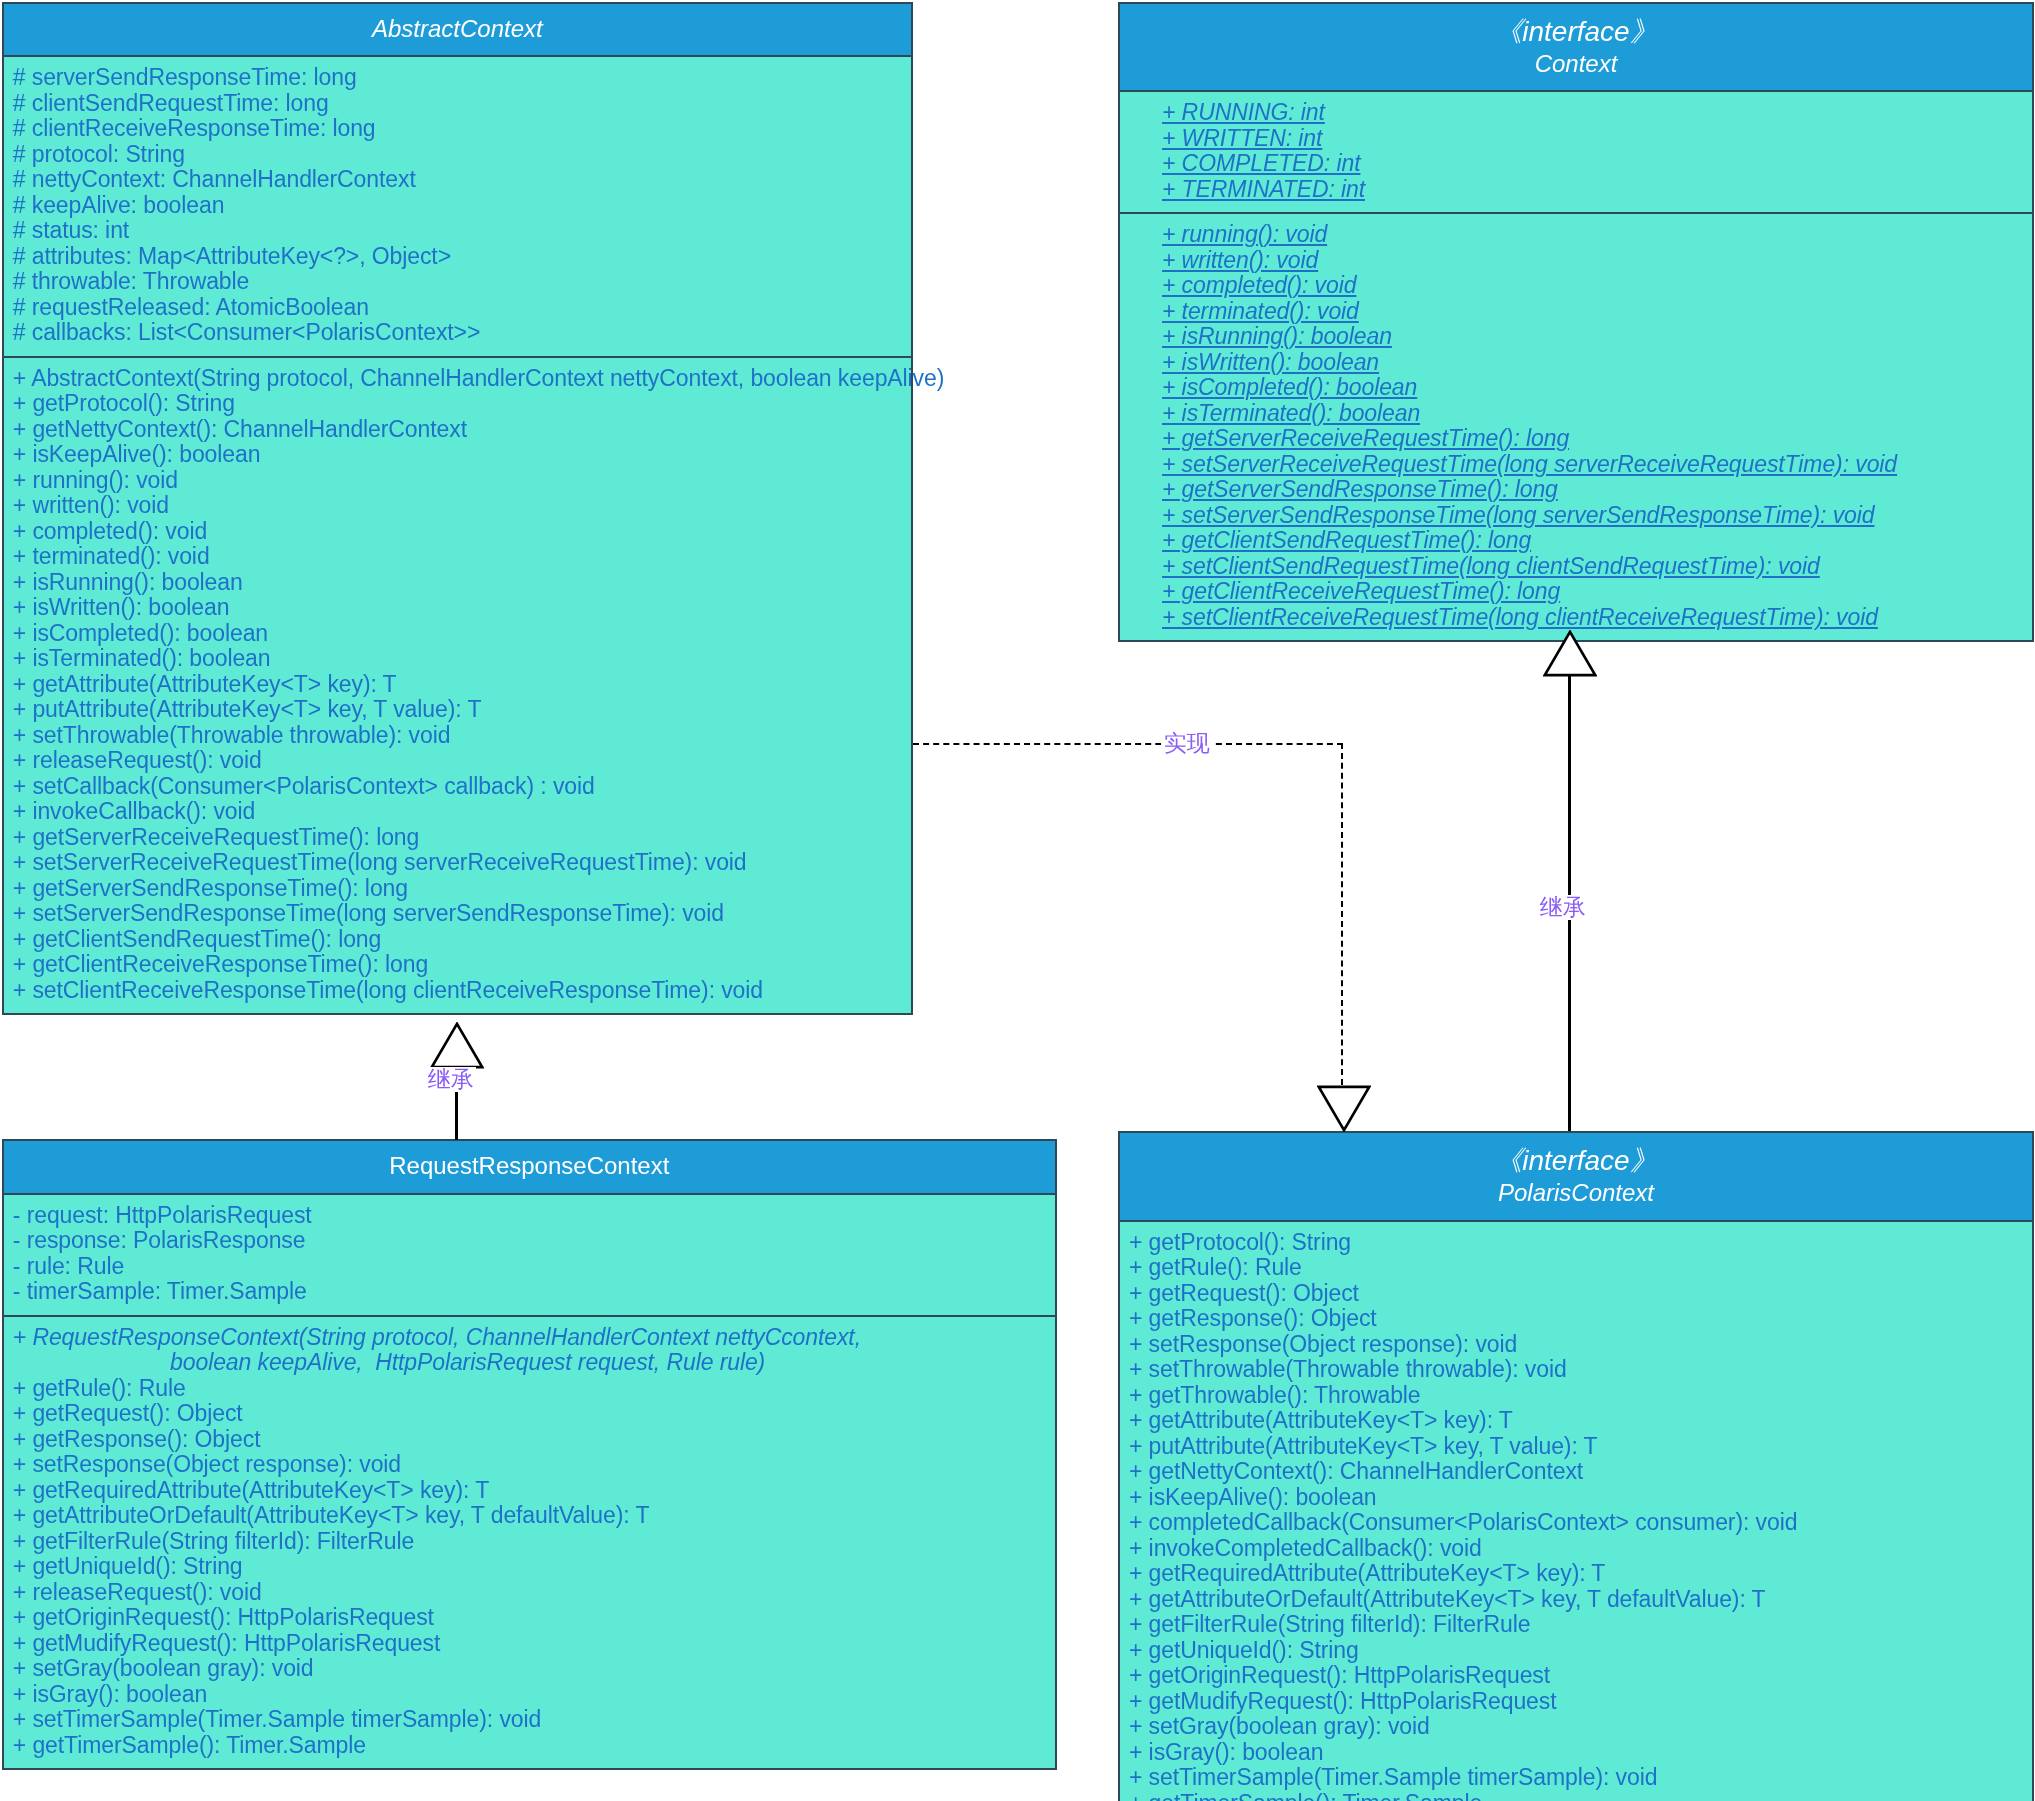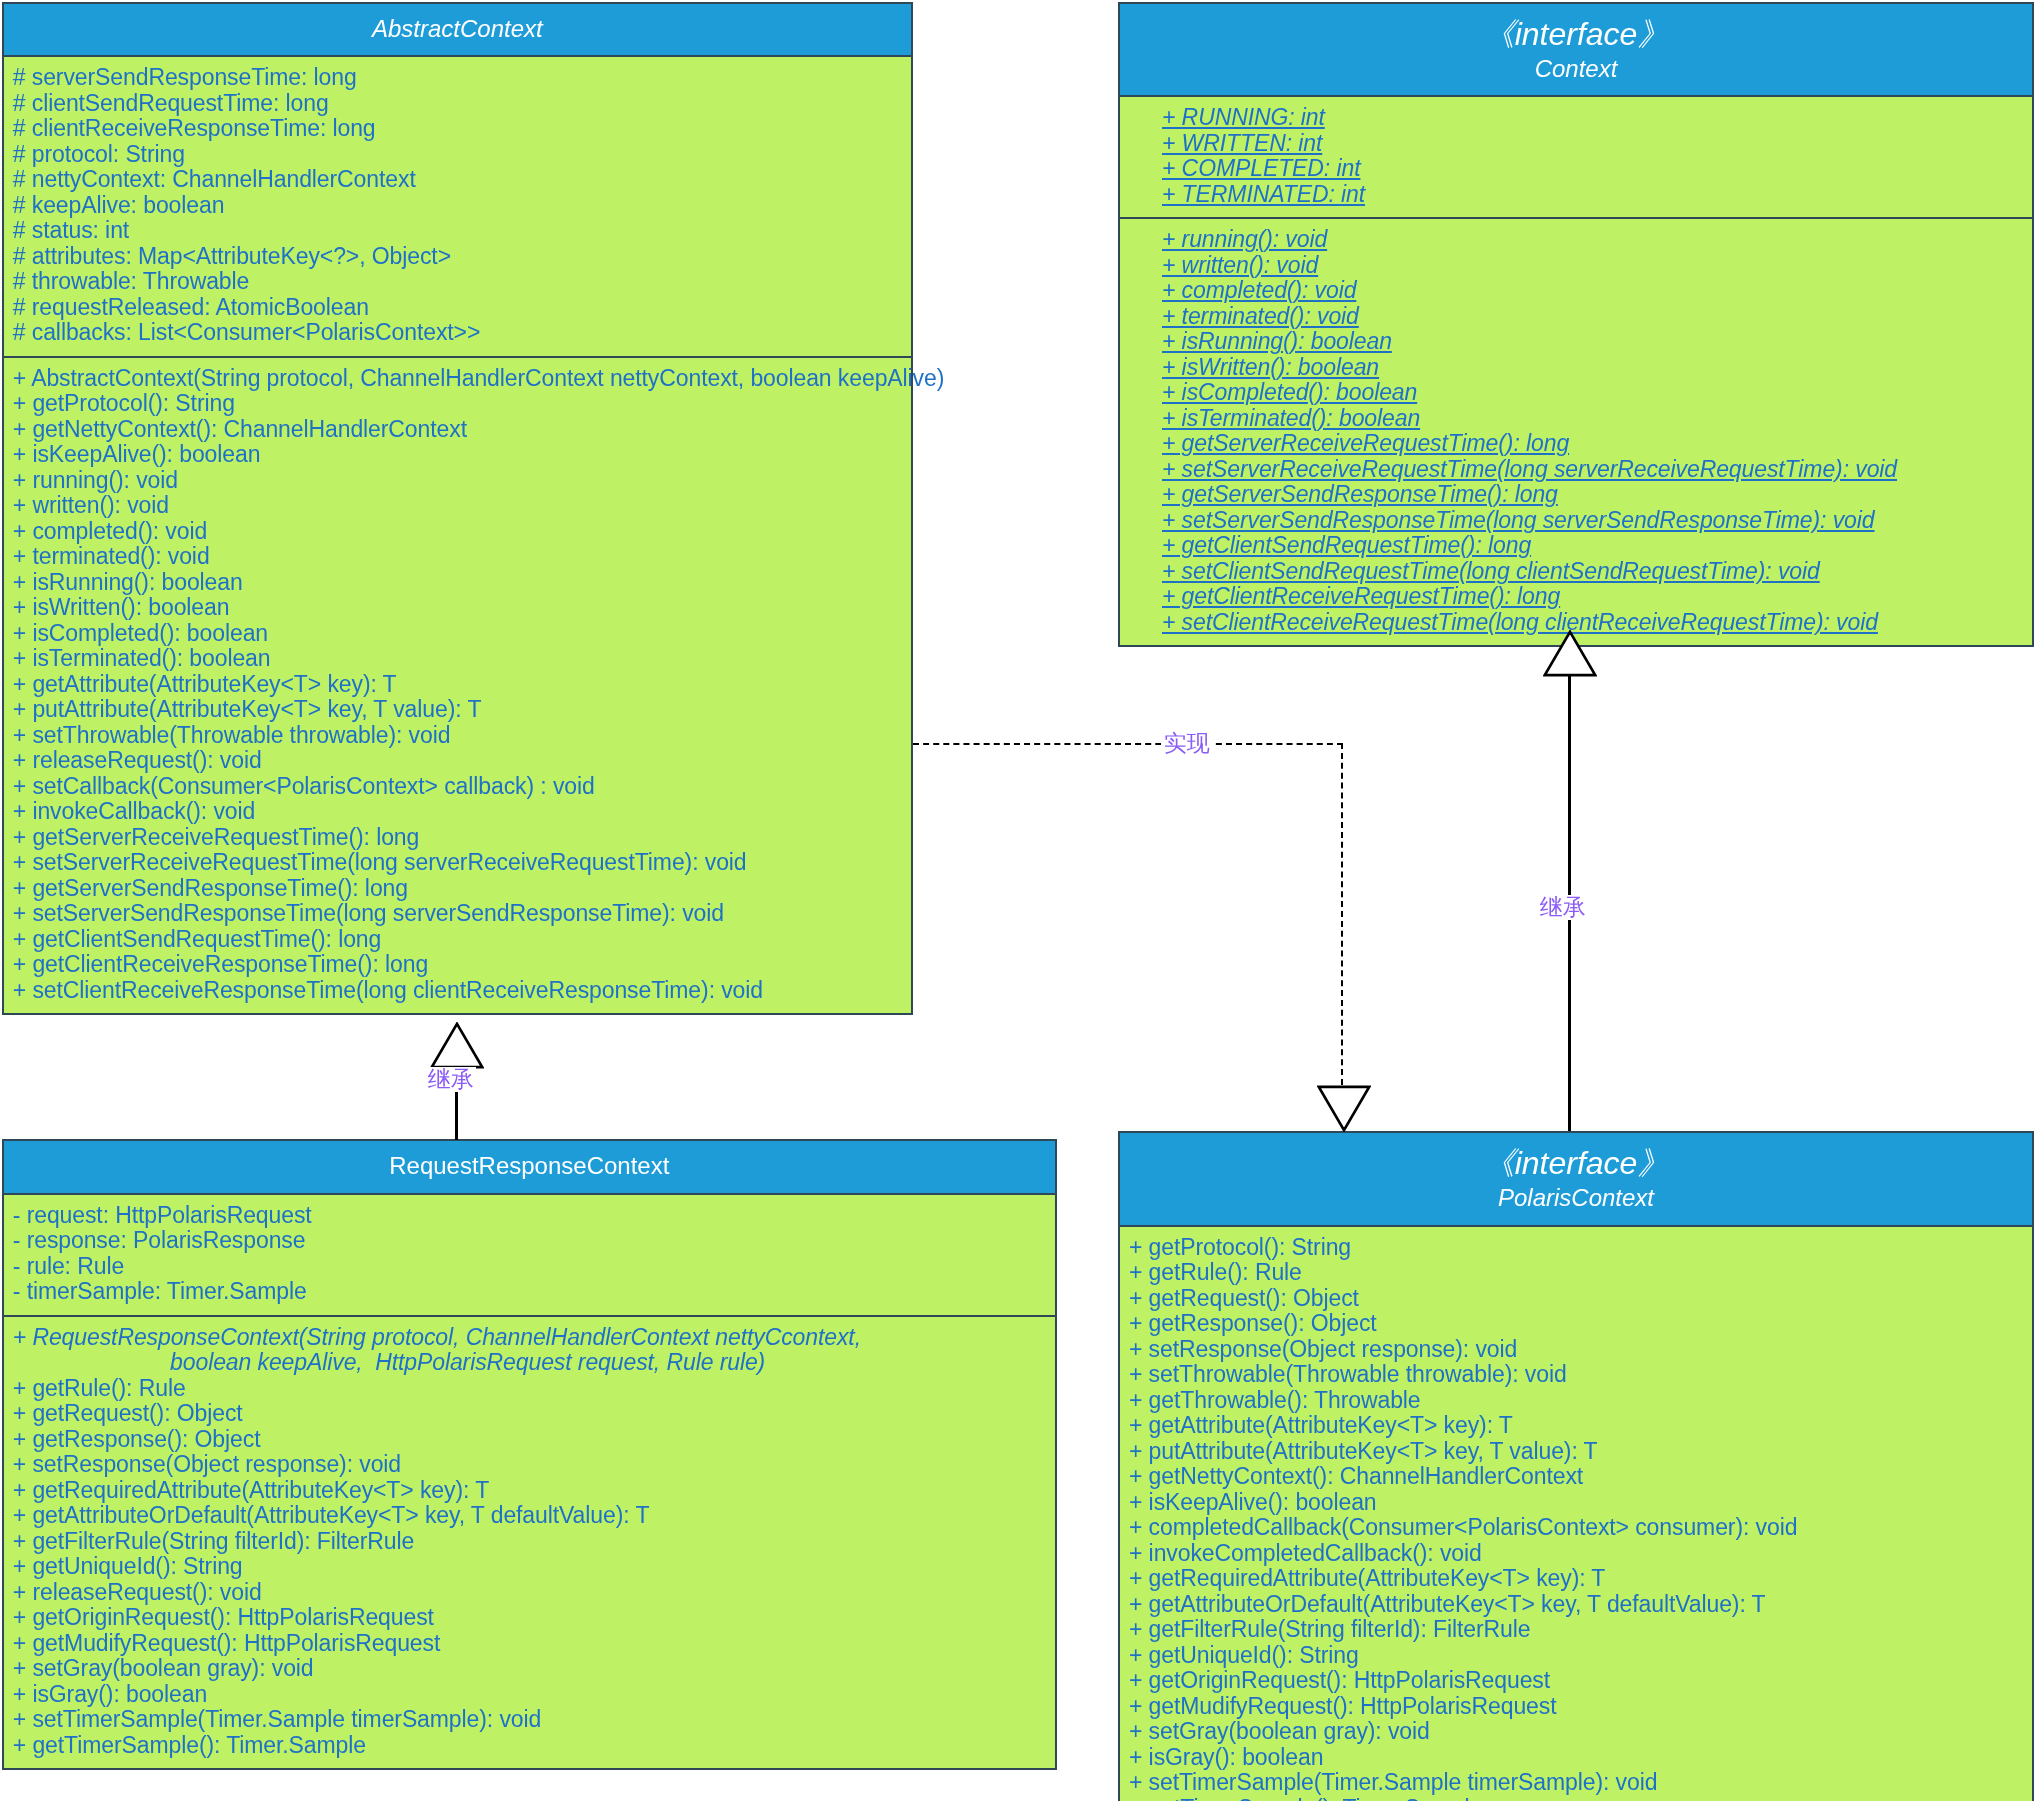--- a/index.html
+++ b/index.html
@@ -16,38 +16,38 @@
     height: 1802px;
     background: #ffffff;
     overflow: hidden;
   }
 
   
   .uml-box {
     position: absolute;
     box-sizing: border-box;
     border: 2.7px solid #2f4858;
-    background: #bef264;
+    background: #5eead4;
   }
   .uml-header {
     background: #1d9cd8;
     color: #ffffff;
     text-align: center;
     font-style: italic;
     font-size: 24px;
     line-height: 1.25;
     padding: 10px 5.4px 11.7px 5.4px;
     border-bottom: 2.7px solid #2f4858;
     box-sizing: border-box;
   }
   .uml-header.plain { font-style: normal; }
   .uml-header .stereo {
     display: block;
     font-style: italic;
-    font-size: 32px;
+    font-size: 28px;
   }
   .uml-header .cname {
     display: block;
     font-style: italic;
     font-size: 24px;
   }
   .uml-header.plain .cname { font-style: normal; }
 
   .uml-section {
     padding: 8px 9px 10px 9px;

